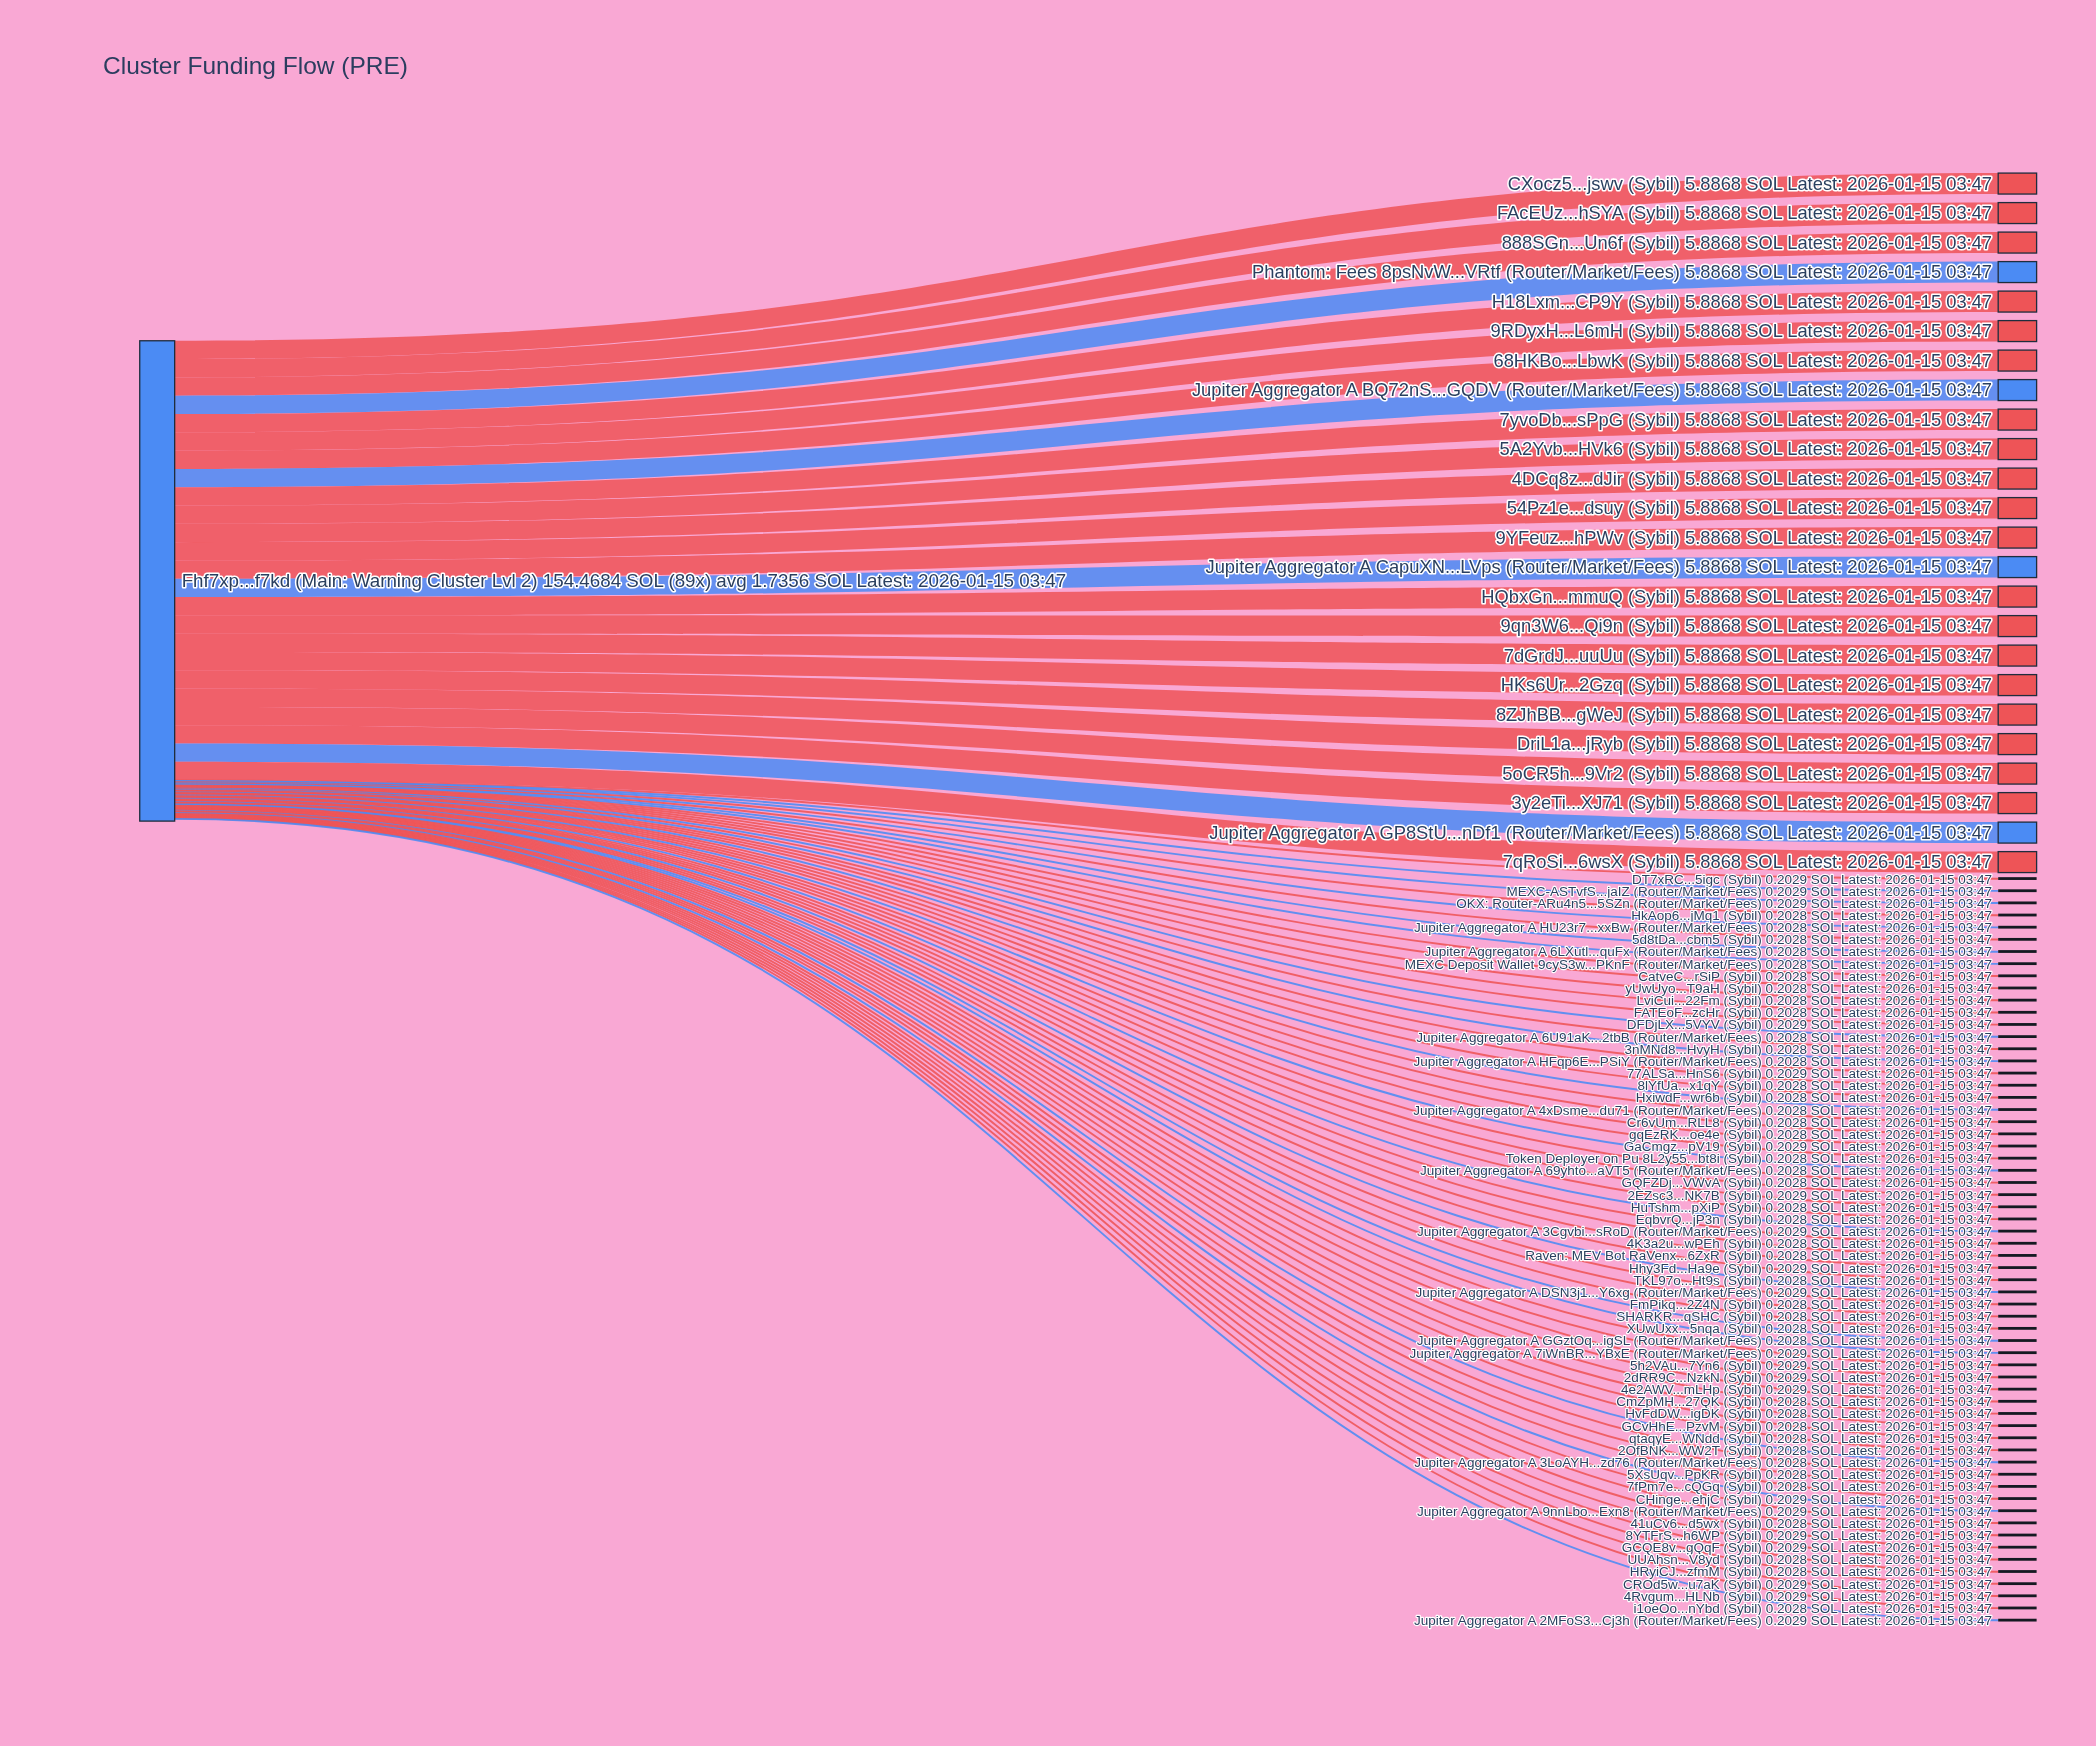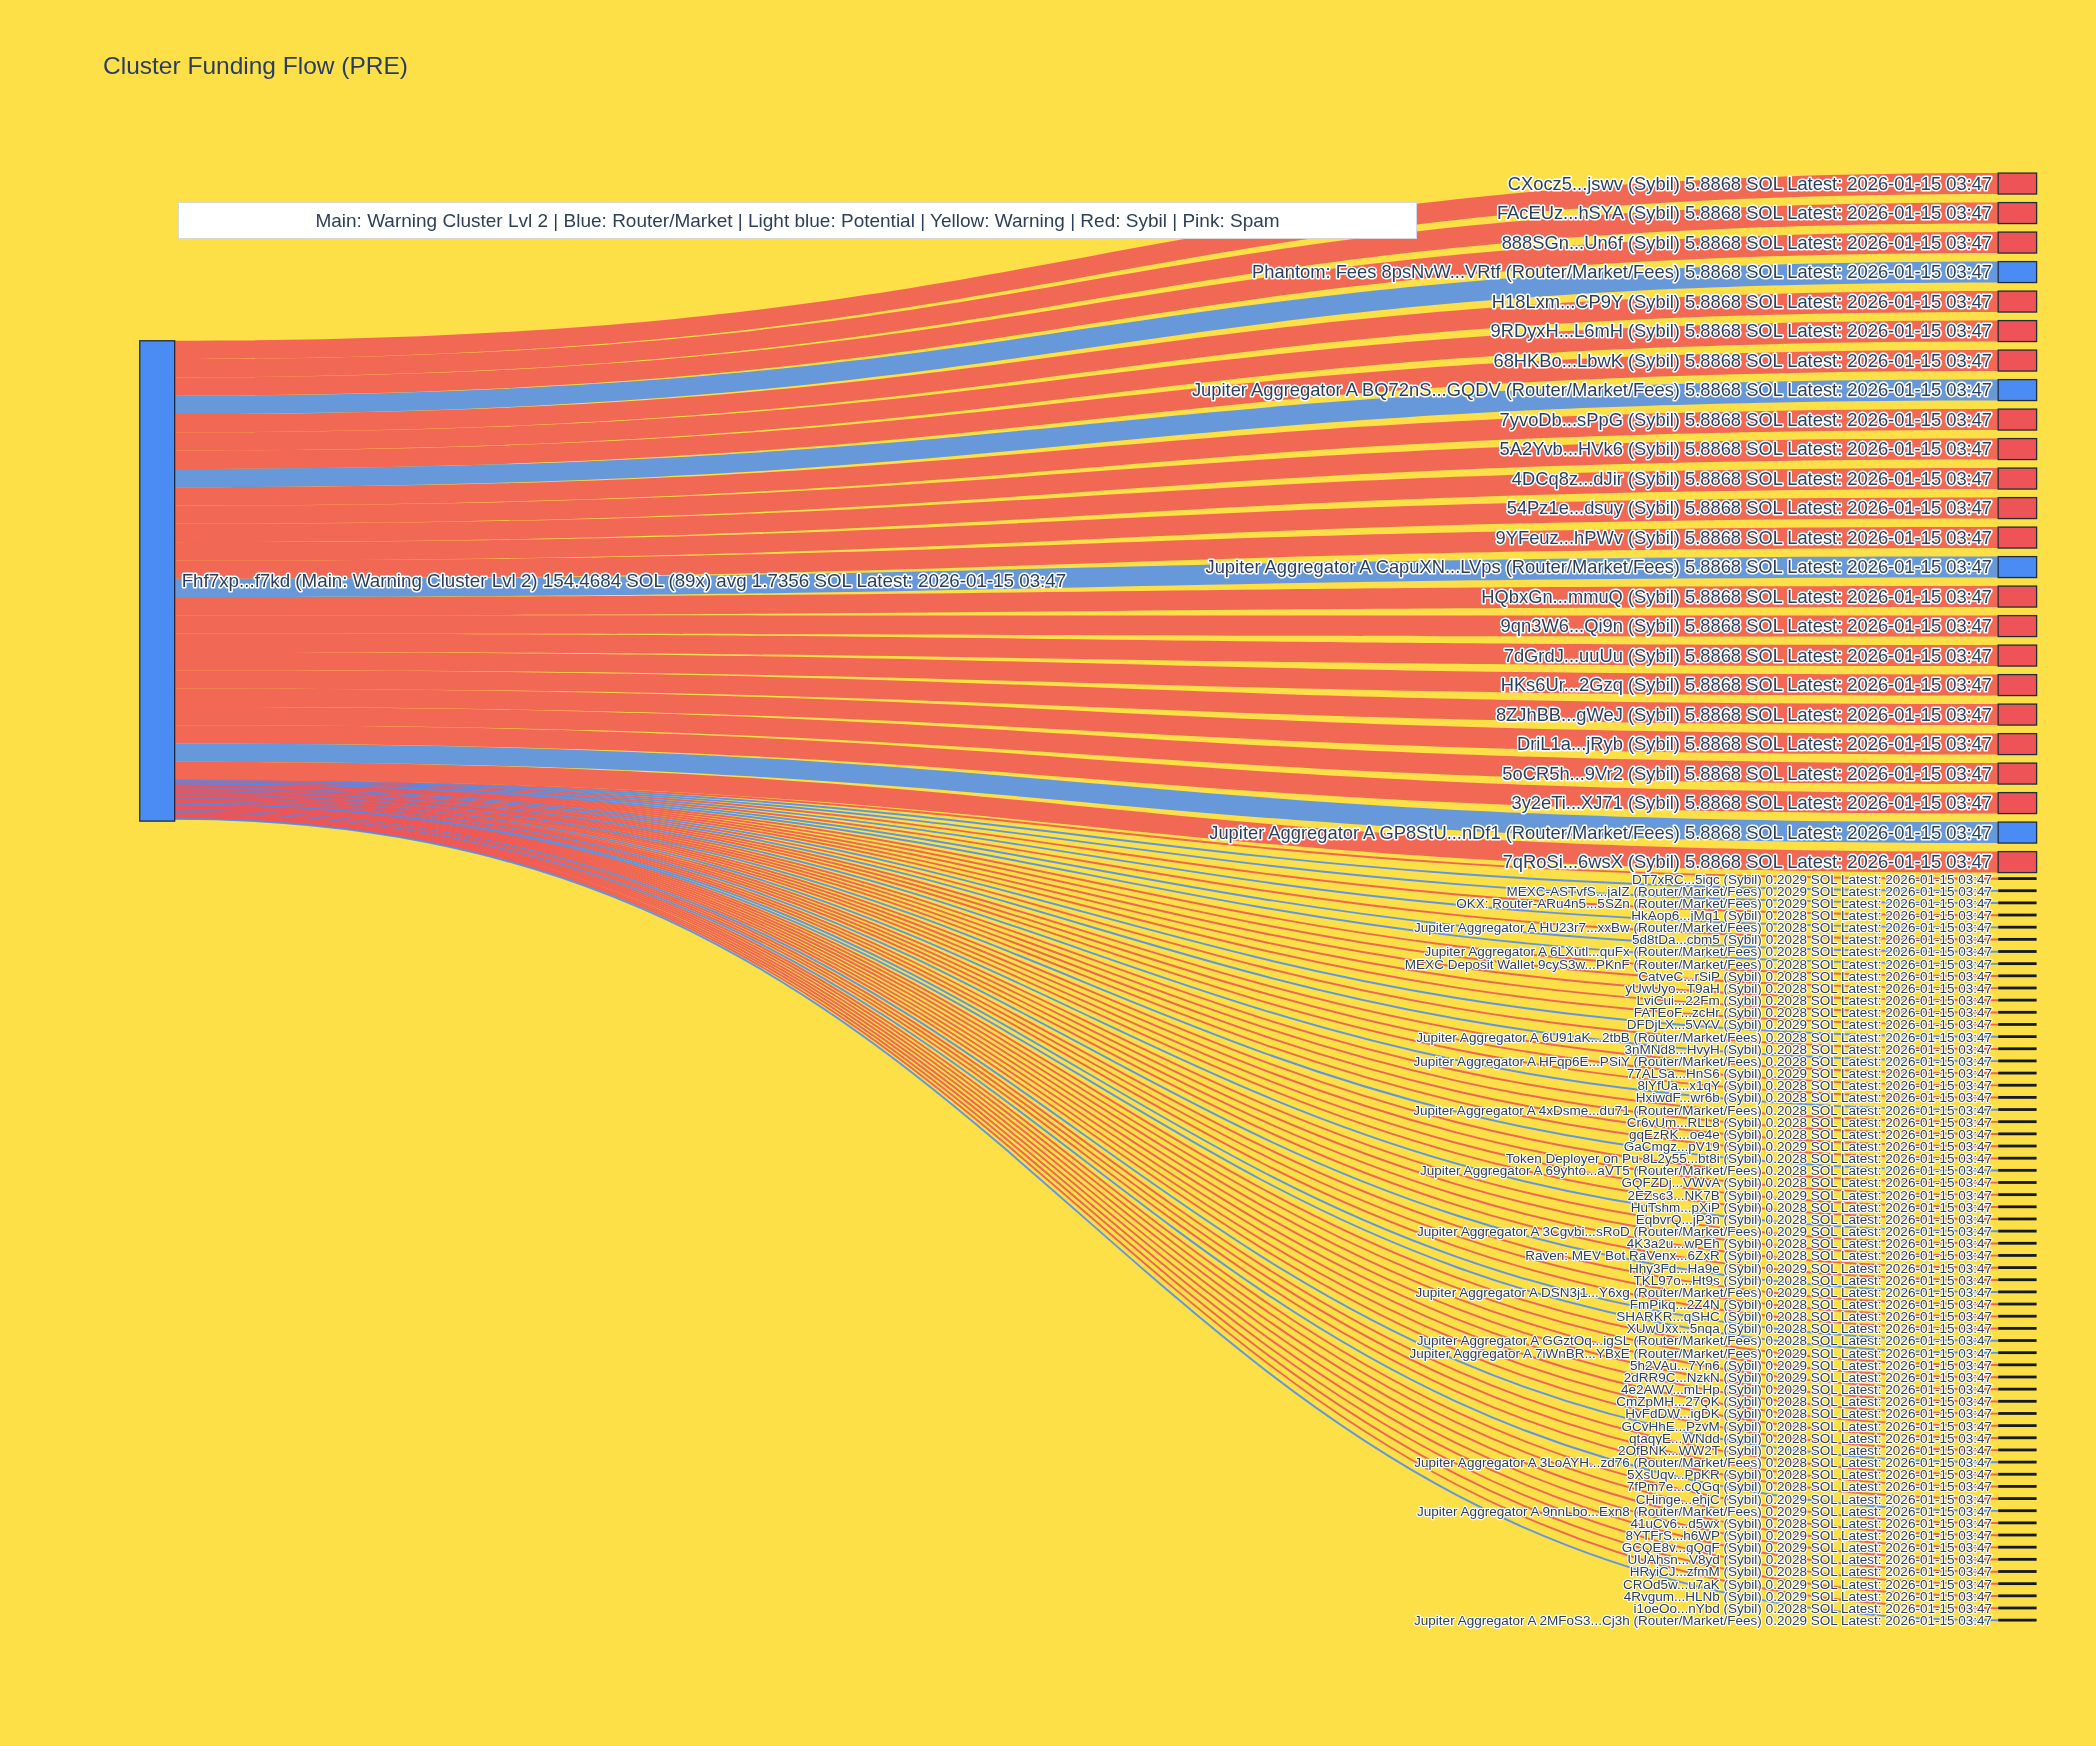--- a/index.html
+++ b/index.html
@@ -1,35 +1,32 @@
 <!DOCTYPE html>
 <html style="font-size:14px"><head>
 <meta charset="utf-8">
 <style>
   html,body{margin:0;padding:0;background:#ffffff;}
-  .stage{position:relative;width:2096px;height:1747px;background:#fde047;overflow:hidden;
+  .stage{position:relative;width:2096px;height:1747px;background:#f9a8d4;overflow:hidden;
          font-family:"Liberation Sans", sans-serif;}
   .chart-title{position:absolute;left:103px;top:52px;font-size:24.5px;color:#2b3d5f;}
   .legend-box{position:absolute;left:178px;top:202px;width:1237px;height:35px;
               background:#ffffff;border:0.9px solid #d5d9de;display:flex;align-items:center;
               justify-content:center;font-size:19px;color:#2e3f5c;white-space:nowrap;z-index:5;}
   svg{position:absolute;left:0;top:0;}
   text{fill:#2a3f5f;paint-order:stroke;stroke:#ffffff;stroke-linejoin:round;}
   text.big{font-size:21px;stroke-width:3.5px;}
   text.small{font-size:15.5px;stroke-width:2.6px;}
   text.src{font-size:21.5px;stroke-width:3.5px;}
 </style>
 </head>
 <body>
 
 <div class="stage">
   <div class="chart-title">Cluster Funding Flow (PRE)</div>
-  <div class="legend-box">
-    <span>Main: Warning Cluster Lvl 2  |  Blue: Router/Market | Light blue: Potential | Yellow: Warning | Red: Sybil | Pink: Spam</span>
-  </div>
   <svg id="sankey" width="2096" height="1747" viewBox="0 0 2400 2000">
       <path d="M200,390 C1244,390 1244,198 2288,198 L2288,222 C1244,222 1244,410.96053302811447 200,410.96053302811447 Z" fill="#ee5457" fill-opacity="0.85"></path>
       <path d="M200,410.96053302811447 C1244,410.96053302811447 1244,231.78 2288,231.78 L2288,255.78 C1244,255.78 1244,431.92106605622894 200,431.92106605622894 Z" fill="#ee5457" fill-opacity="0.85"></path>
       <path d="M200,431.92106605622894 C1244,431.92106605622894 1244,265.56 2288,265.56 L2288,289.56 C1244,289.56 1244,452.8815990843434 200,452.8815990843434 Z" fill="#ee5457" fill-opacity="0.85"></path>
       <path d="M200,452.8815990843434 C1244,452.8815990843434 1244,299.34000000000003 2288,299.34000000000003 L2288,323.34000000000003 C1244,323.34000000000003 1244,473.8421321124579 200,473.8421321124579 Z" fill="#4b8bf4" fill-opacity="0.85"></path>
       <path d="M200,473.8421321124579 C1244,473.8421321124579 1244,333.12 2288,333.12 L2288,357.12 C1244,357.12 1244,494.80266514057234 200,494.80266514057234 Z" fill="#ee5457" fill-opacity="0.85"></path>
       <path d="M200,494.80266514057234 C1244,494.80266514057234 1244,366.9 2288,366.9 L2288,390.9 C1244,390.9 1244,515.7631981686868 200,515.7631981686868 Z" fill="#ee5457" fill-opacity="0.85"></path>
       <path d="M200,515.7631981686868 C1244,515.7631981686868 1244,400.68 2288,400.68 L2288,424.68 C1244,424.68 1244,536.7237311968013 200,536.7237311968013 Z" fill="#ee5457" fill-opacity="0.85"></path>
       <path d="M200,536.7237311968013 C1244,536.7237311968013 1244,434.46000000000004 2288,434.46000000000004 L2288,458.46000000000004 C1244,458.46000000000004 1244,557.6842642249158 200,557.6842642249158 Z" fill="#4b8bf4" fill-opacity="0.85"></path>
       <path d="M200,557.6842642249158 C1244,557.6842642249158 1244,468.24 2288,468.24 L2288,492.24 C1244,492.24 1244,578.6447972530302 200,578.6447972530302 Z" fill="#ee5457" fill-opacity="0.85"></path>

